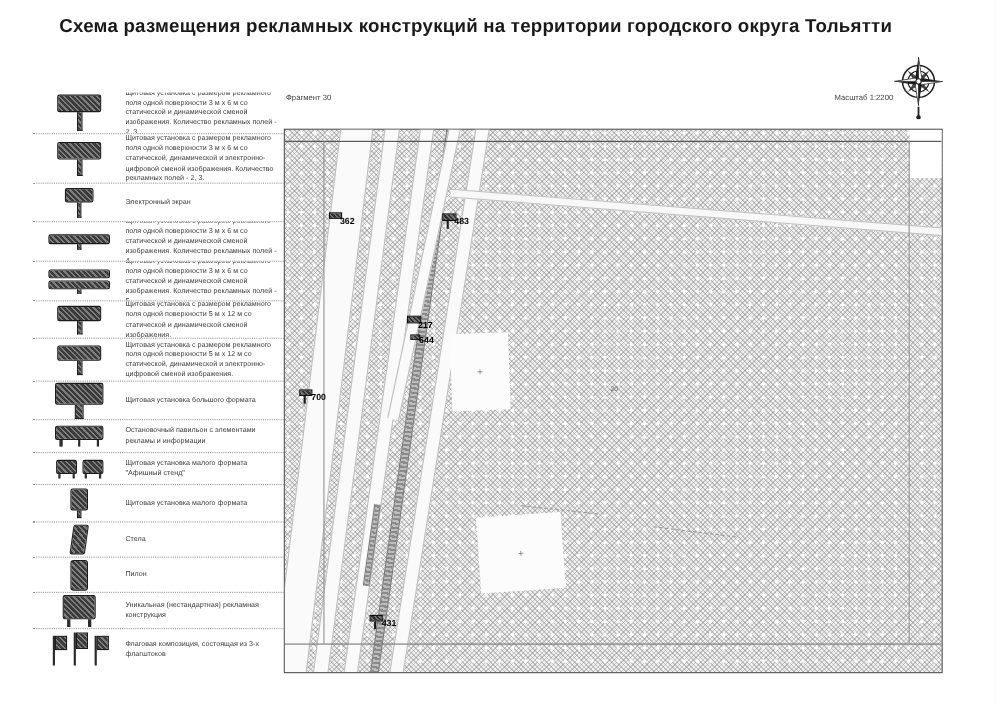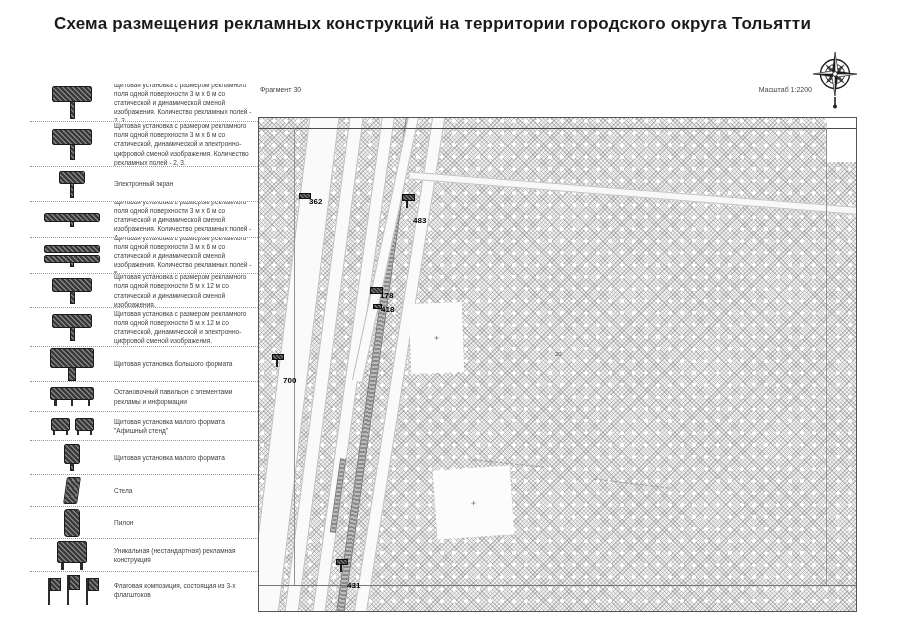--- a/index.html
+++ b/index.html
@@ -52,21 +52,21 @@
   .frameline{position:absolute;background:none;}
   .area-num{position:absolute;font-size:6px;color:#555;}
   .squiggle{position:absolute;border-top:1px dashed #9a9a9a;height:0;}
   
   .mk{position:absolute;z-index:6;}
   .mkb{width:12px;height:6px;background:repeating-linear-gradient(45deg,#2f2f2f 0 1.5px,#6f6f6f 1.5px 3px);
        border:1px solid #0f0f0f;box-sizing:border-box;}
   .mks{width:2px;height:7px;background:#1c1c1c;margin-left:4px;}
   .mkl{position:absolute;font-size:8px;font-weight:bold;color:#000;white-space:nowrap;}
   .mk.flat .mkl{left:10px;top:4px;}
-  .mk.stem .mkl{left:11px;top:22px;}
+  .mk.stem .mkl{left:11px;top:3px;}
 </style>
 </head>
 <body>
 
 <div class="title">Схема размещения рекламных конструкций на территории городского округа Тольятти</div>
 
 <div class="legend">
 
   <div class="lrow" style="height:37px">
     <div class="lic">
@@ -277,26 +277,26 @@
   </div>
 
   <div class="mk stem" style="left:143px;top:76px">
     <div class="mkb" style="width:13px;height:7px"></div>
     <div class="mks"></div>
     <div class="mkl">483</div>
   </div>
 
   <div class="mk flat" style="left:111px;top:169px">
     <div class="mkb" style="width:13px;height:7px"></div>
-    <div class="mkl">178</div>
+    <div class="mkl">217</div>
   </div>
 
   <div class="mk flat" style="left:114px;top:186px">
     <div class="mkb" style="width:9px;height:5px"></div>
-    <div class="mkl" style="left:8px;top:1px">418</div>
+    <div class="mkl" style="left:8px;top:1px">644</div>
   </div>
 
   <div class="mk stem" style="left:13px;top:236px">
     <div class="mkb"></div>
     <div class="mks"></div>
     <div class="mkl">700</div>
   </div>
 
   <div class="mk stem" style="left:77px;top:441px">
     <div class="mkb"></div>

